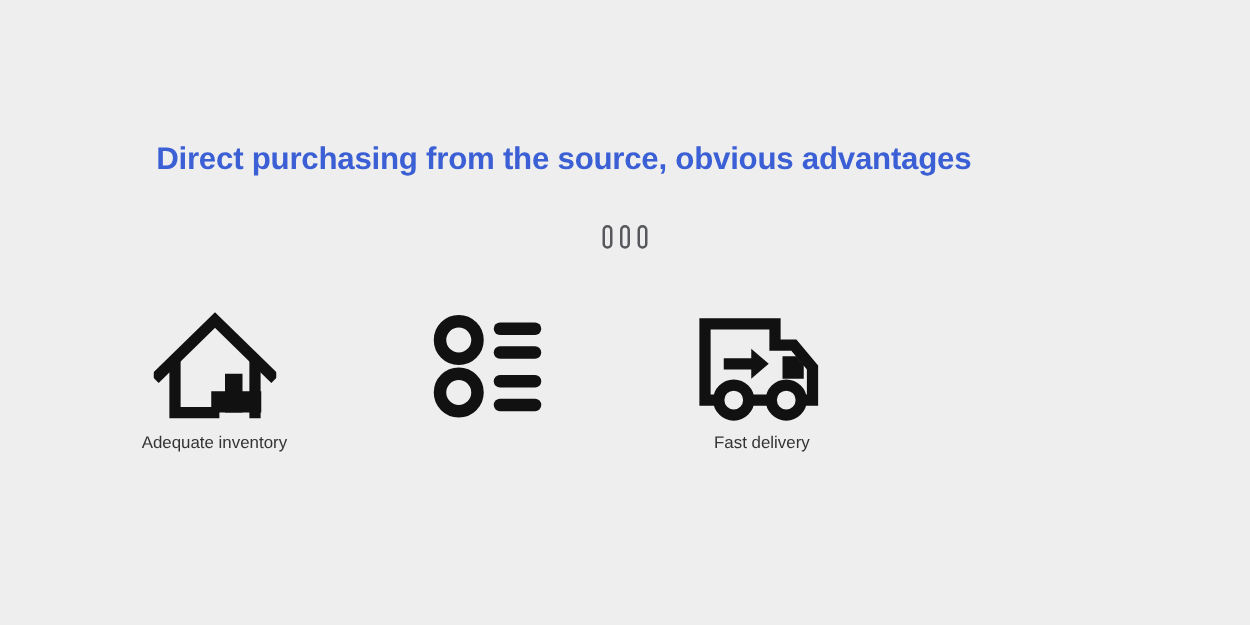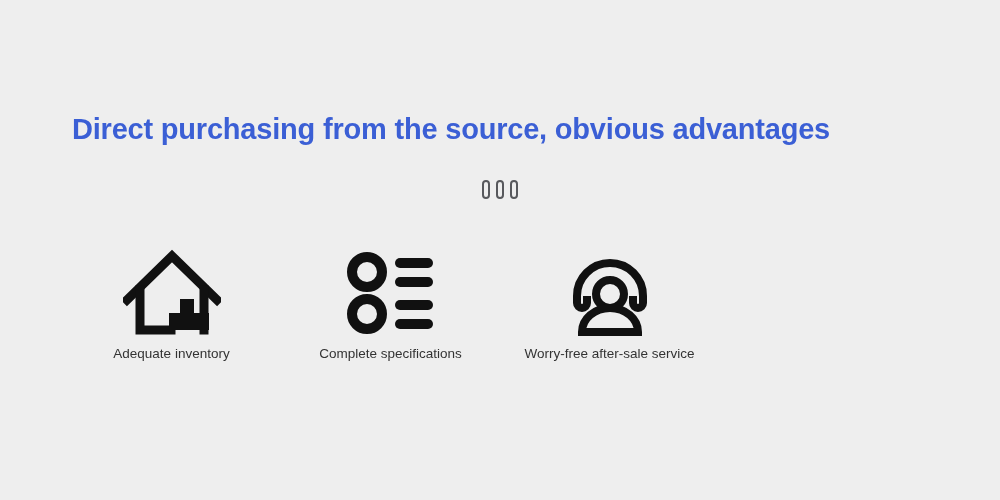--- a/index.html
+++ b/index.html
@@ -20,21 +20,21 @@
     background: #eeeeee;
   }
 
   
   #headline {
     position: absolute;
     top: 113px;
     left: 0;
     width: 902px;
     text-align: center;
-    font-size: 29px;
+    font-size: 25px;
     font-weight: bold;
     letter-spacing: -0.2px;
     color: #3b5fd5;
     white-space: nowrap;
   }
 
   
   #divider {
     position: absolute;
     top: 180px;
@@ -123,36 +123,35 @@
           <circle cx="22" cy="26" r="15" stroke="#111111" stroke-width="10" fill="none"></circle>
 
           <circle cx="22" cy="68" r="15" stroke="#111111" stroke-width="10" fill="none"></circle>
 
           <rect x="50" y="12" width="38" height="10" rx="5" fill="#111111"></rect>
           <rect x="50" y="31" width="38" height="10" rx="5" fill="#111111"></rect>
           <rect x="50" y="54" width="38" height="10" rx="5" fill="#111111"></rect>
           <rect x="50" y="73" width="38" height="10" rx="5" fill="#111111"></rect>
         </svg>
       </div>
-      <div class="feature-label">Complete specifications</div>
     </div>
-
 
     <div class="feature">
       <div class="icon-box">
-        <svg width="92" height="92" viewBox="0 0 92 92" fill="none" xmlns="http://www.w3.org/2000/svg" aria-hidden="true">
+        <svg width="106" height="92" viewBox="0 0 106 92" fill="none" xmlns="http://www.w3.org/2000/svg" aria-hidden="true">
 
-          <path d="M13 50 A33 33 0 0 1 79 50" stroke="#111111" stroke-width="8" fill="none" stroke-linecap="butt"></path>
+          <path d="M7 13 L63 13 L63 30 L78 30 L93 48 L93 74 L7 74 Z" stroke="#111111" stroke-width="9" stroke-linejoin="miter" fill="none"></path>
 
-          <path d="M13 50 L13 57 A5 5 0 0 0 23 57 L23 50" stroke="#111111" stroke-width="8" fill="none"></path>
+          <path d="M22 45 L50 45" stroke="#111111" stroke-width="9" stroke-linecap="butt"></path>
+          <path d="M44 33 L58 45 L44 57 Z" fill="#111111"></path>
 
-          <path d="M79 50 L79 57 A5 5 0 0 1 69 57 L69 50" stroke="#111111" stroke-width="8" fill="none"></path>
+          <path d="M69 39 L80 39 L86 46 L86 57 L69 57 Z" fill="#111111"></path>
 
-          <circle cx="46" cy="48" r="14" stroke="#111111" stroke-width="8" fill="none"></circle>
-
-          <path d="M18 86 A28 24 0 0 1 74 86 Z" stroke="#111111" stroke-width="8" fill="none" stroke-linejoin="miter"></path>
+          <circle cx="30" cy="74" r="12" stroke="#111111" stroke-width="9" fill="#eeeeee"></circle>
+          <circle cx="72" cy="74" r="12" stroke="#111111" stroke-width="9" fill="#eeeeee"></circle>
         </svg>
       </div>
-      <div class="feature-label">Worry-free after-sale service</div>
+      <div class="feature-label">Fast delivery</div>
     </div>
+
 
   </div>
 </div>
 
 </body></html>

